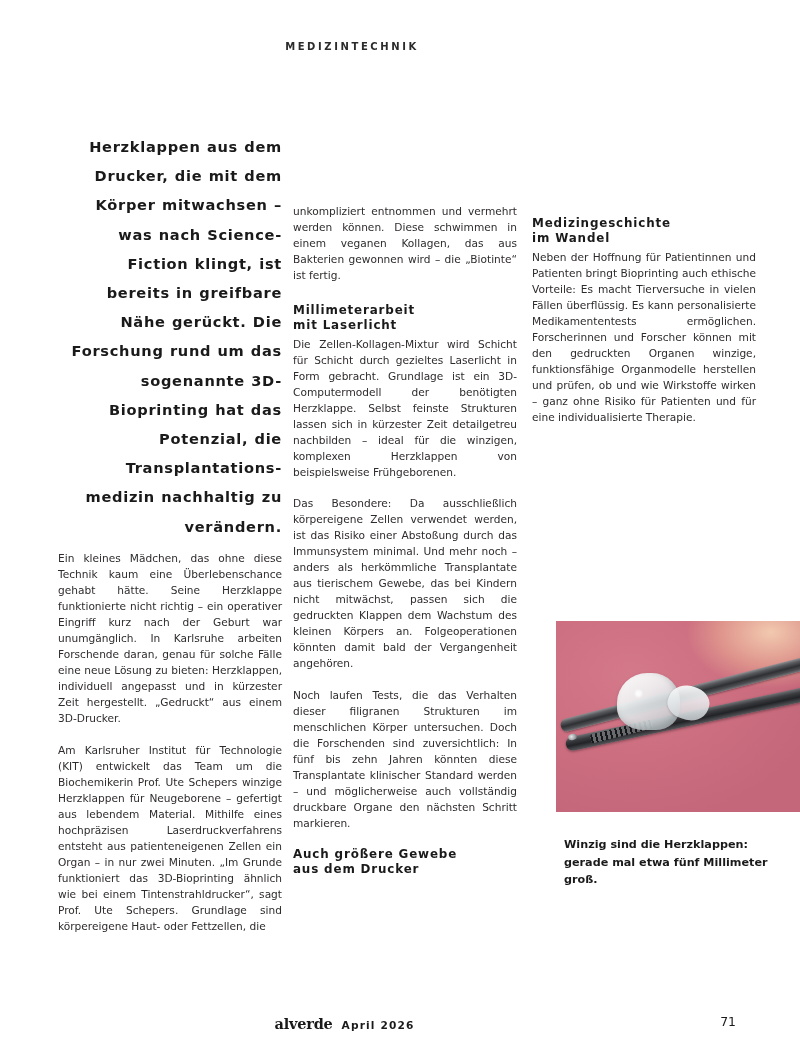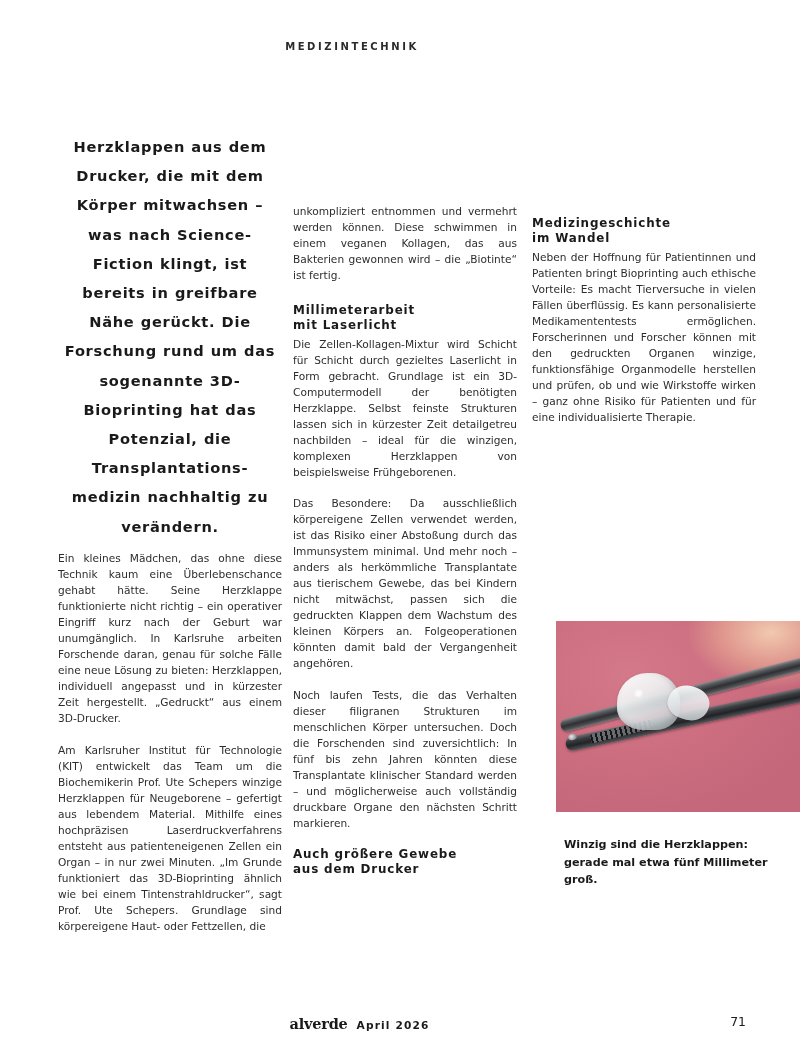--- a/index.html
+++ b/index.html
@@ -42,21 +42,21 @@
   .col-3 { left: 532px; top: 203px; }
 
   
   .lead {
     font-family: "DejaVu Sans", sans-serif;
     font-size: 14.6px;
     font-weight: 700;
     line-height: 29.2px;
     letter-spacing: 0.72px;
     color: #1a1a1a;
-    text-align: center;
+    text-align: right;
     margin: 0;
     word-spacing: 0.5px;
   }
 
   
   .body-text {
     font-family: "DejaVu Sans", sans-serif;
     font-size: 10.6px;
     line-height: 16px;
     color: #2e2b2b;
@@ -202,21 +202,21 @@
   
   .footer {
     position: absolute;
     left: 0;
     top: 1014px;
     width: 800px;
     height: 24px;
   }
   .footer-center {
     position: absolute;
-    left: 15px;
+    left: 0;
     width: 689px;
     text-align: center;
     display: block;
   }
   .logo {
     font-family: "DejaVu Serif", serif;
     font-size: 14.5px;
     font-weight: 700;
     color: #1a1a1a;
     letter-spacing: -0.2px;
@@ -224,21 +224,21 @@
   .issue {
     font-family: "DejaVu Sans", sans-serif;
     font-size: 10.6px;
     font-weight: 700;
     letter-spacing: 1.15px;
     color: #1a1a1a;
     margin-left: 9px;
   }
   .folio {
     position: absolute;
-    right: 54px;
+    right: 64px;
     top: 0;
     font-family: "DejaVu Sans", sans-serif;
     font-size: 12.4px;
     font-weight: 400;
     color: #1a1a1a;
   }
 </style>
 </head>
 <body>
 

